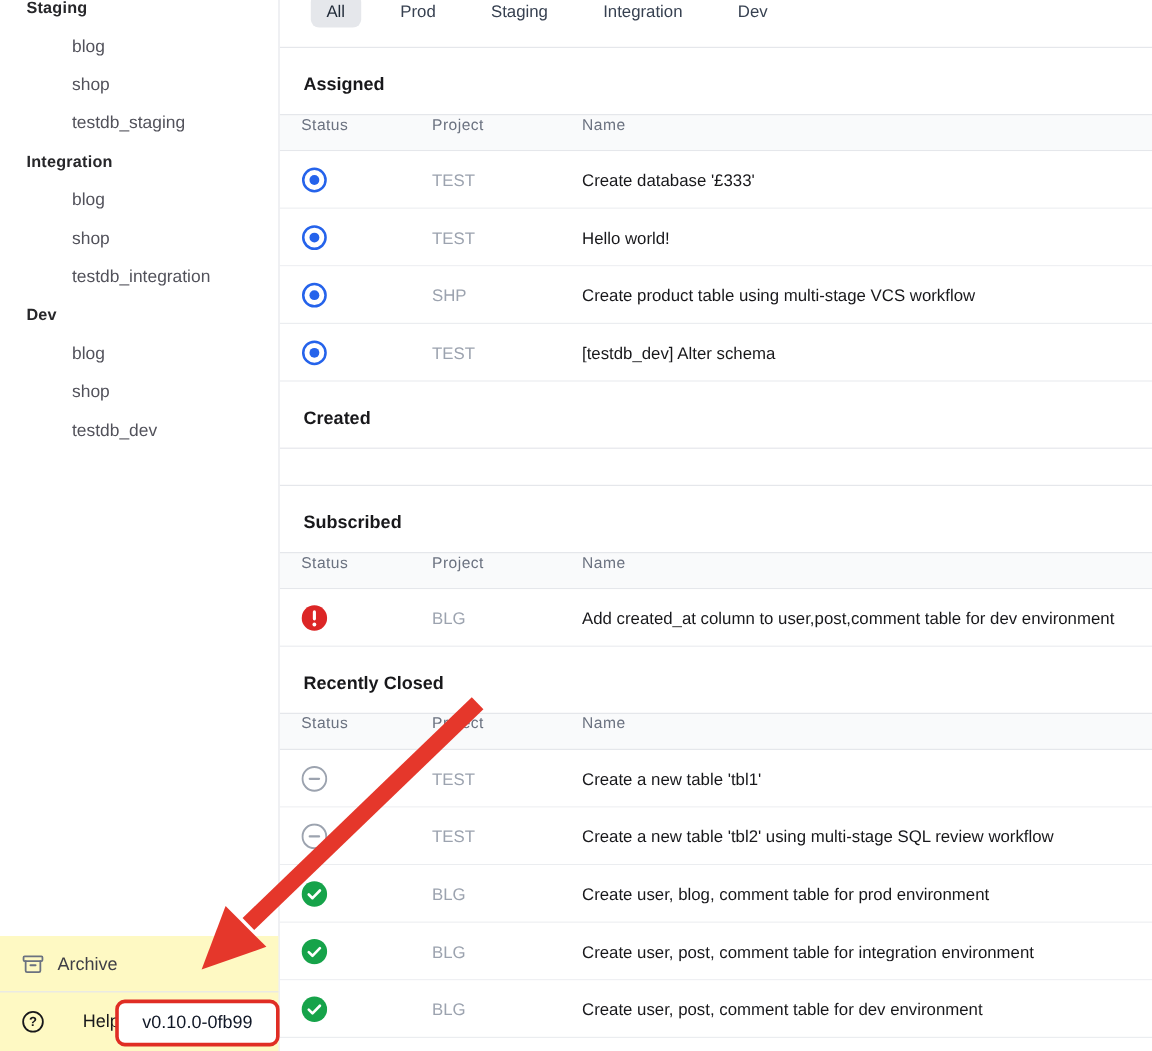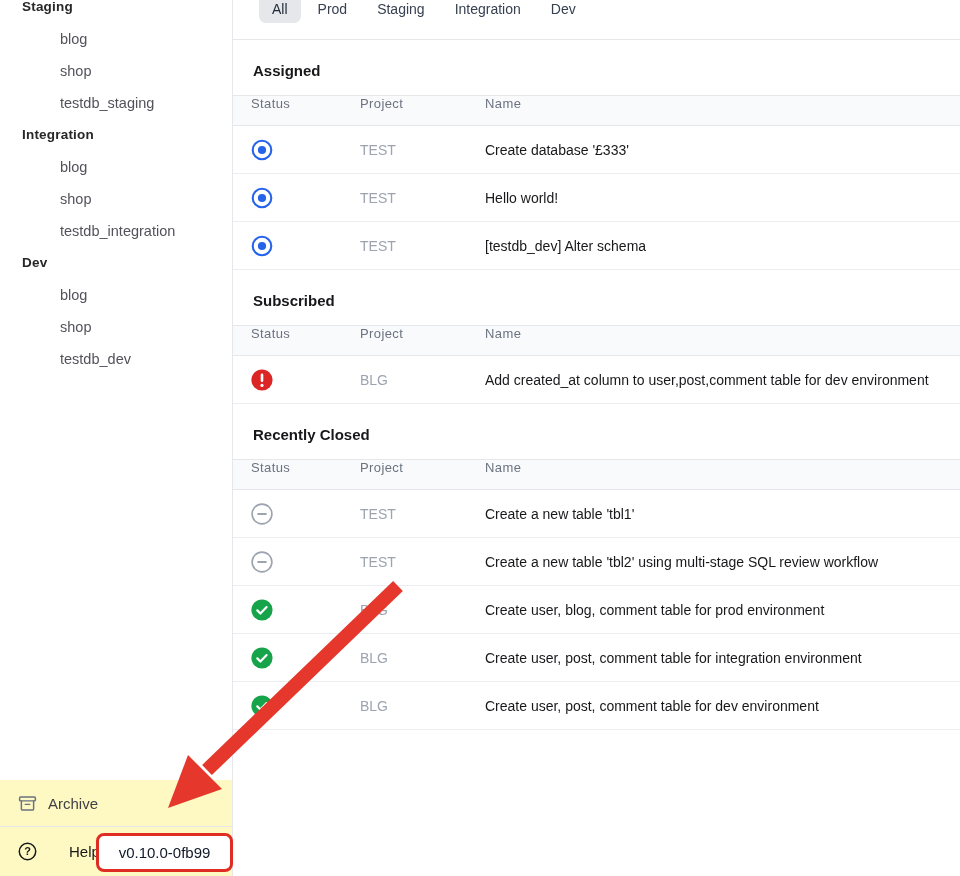--- a/index.html
+++ b/index.html
@@ -40,21 +40,21 @@
     position:absolute;left:96px;bottom:4px;width:131px;height:33px;
     border:3.5px solid #e02d24;border-radius:8px;background:#fff;
     display:flex;align-items:center;justify-content:center;z-index:6;
   }
   .version-box span{font-size:15px;color:#111827;white-space:nowrap;}
 
   
   .main{flex:1;display:flex;flex-direction:column;min-width:0;}
   .tabbar{
     height:40px;border-bottom:1px solid #e5e7eb;
-    display:flex;align-items:flex-start;padding-left:26px;gap:4px;box-sizing:border-box;
+    display:flex;align-items:flex-start;padding-left:26px;gap:20px;box-sizing:border-box;
   }
   .tab{
     margin-top:-5px;padding:6px 13px;border-radius:7px;
     font-size:14px;color:#374151;cursor:pointer;white-space:nowrap;
   }
   .tab.active{background:#e5e7eb;color:#1f2937;}
 
   .section-title{
     padding:22px 0 16px 20px;font-size:15px;font-weight:600;color:#18181b;
   }
@@ -171,23 +171,39 @@
           </div>
           <div class="trow">
             <div class="c-status">
               <span class="status-icon">
                 <svg viewBox="0 0 22 22">
                   <circle cx="11" cy="11" r="9.3" fill="none" stroke="#2563eb" stroke-width="2.1"></circle>
                   <circle cx="11" cy="11" r="4.1" fill="#2563eb"></circle>
                 </svg>
               </span>
             </div>
+            <div class="c-project">SHP</div>
+            <div class="c-name">Create product table using multi-stage VCS workflow</div>
+          </div>
+          <div class="trow">
+            <div class="c-status">
+              <span class="status-icon">
+                <svg viewBox="0 0 22 22">
+                  <circle cx="11" cy="11" r="9.3" fill="none" stroke="#2563eb" stroke-width="2.1"></circle>
+                  <circle cx="11" cy="11" r="4.1" fill="#2563eb"></circle>
+                </svg>
+              </span>
+            </div>
             <div class="c-project">TEST</div>
             <div class="c-name">[testdb_dev] Alter schema</div>
           </div>
+        </div>
+        <div>
+          <div class="section-title">Created</div>
+          <div class="empty-row"></div>
         </div>
         <div>
           <div class="section-title">Subscribed</div>
           <div class="thead">
             <div class="cell c-status">Status</div>
             <div class="cell c-project">Project</div>
             <div class="cell c-name">Name</div>
           </div>
           <div class="trow">
             <div class="c-status">

